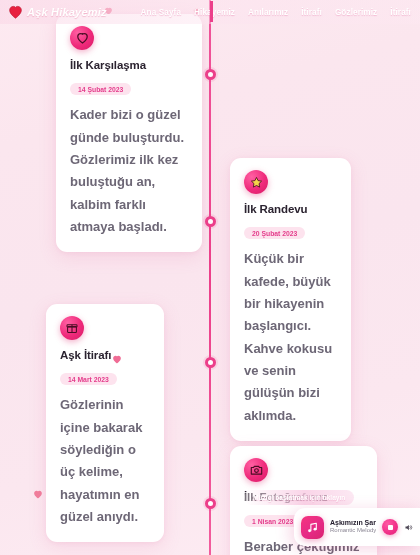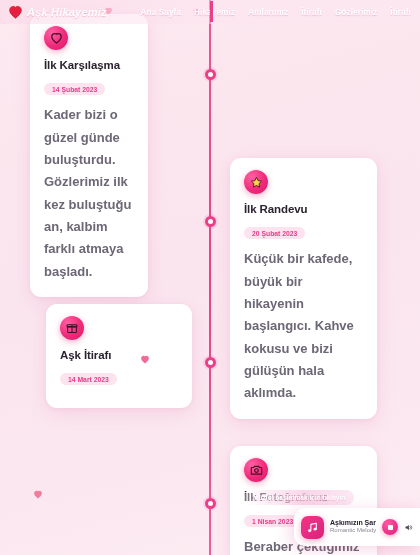--- a/index.html
+++ b/index.html
@@ -146,23 +146,23 @@
     border-radius: 20px;
     margin-bottom: 9px;
   }
   .card-body {
     font-size: 13px;
     line-height: 1.72;
     color: #6d6776;
     font-weight: bold;
   }
 
-  #card-1 { left: 30px;  top: 14px;  width: 118px; }
-  #card-2 { left: 230px; top: 158px; width: 147px; }
-  #card-3 { left: 46px;  top: 304px; width: 146px; }
+  #card-1 { left: 56px;  top: 14px;  width: 146px; }
+  #card-2 { left: 230px; top: 158px; width: 121px; }
+  #card-3 { left: 46px;  top: 304px; width: 118px; }
   #card-4 { left: 230px; top: 446px; width: 147px; }
 
   .card-deco-heart {
     position: absolute;
     right: 42px;
     top: 46px;
   }
 
   
   #music-tooltip {
@@ -311,38 +311,39 @@
   </div>
 
   <div class="card" id="card-2">
     <div class="card-badge">
       <svg width="13" height="13" viewBox="0 0 24 24">
         <path d="M12 2.6l2.9 5.9 6.5.95-4.7 4.6 1.11 6.5L12 17.5l-5.81 3.05 1.11-6.5-4.7-4.6 6.5-.95z" fill="#f6d44a" stroke="#4b0d24" stroke-width="1.6" stroke-linejoin="round"></path>
       </svg>
     </div>
     <div class="card-title">İlk Randevu</div>
     <div><span class="card-date">20 Şubat 2023</span></div>
-    <div class="card-body">Küçük bir kafede, büyük bir hikayenin başlangıcı. Kahve kokusu ve bizi gülüşün hala aklımda.</div>
+    <div class="card-body">Küçük bir kafede, büyük bir hikayenin başlangıcı. Kahve kokusu ve senin gülüşün bizi aklımda.</div>
   </div>
 
   <div class="card" id="card-3">
     <div class="card-badge">
       <svg width="12" height="12" viewBox="0 0 24 24">
         <rect x="3.2" y="9.2" width="17.6" height="11.6" rx="1.4" fill="none" stroke="#4b0d24" stroke-width="2.1"></rect>
         <rect x="2" y="5.6" width="20" height="4.4" rx="1.2" fill="none" stroke="#4b0d24" stroke-width="2.1"></rect>
         <line x1="12" y1="5.6" x2="12" y2="20.8" stroke="#4b0d24" stroke-width="2.1"></line>
       </svg>
     </div>
     <span class="card-deco-heart">
       <svg width="10" height="9" viewBox="0 0 24 22">
           <path d="M12 21S2.6 14.4 2.6 8.2C2.6 4.6 5.3 2 8.5 2c2 0 3.2 1 3.5 1.6C12.3 3 13.5 2 15.5 2 18.7 2 21.4 4.6 21.4 8.2 21.4 14.4 12 21 12 21z" fill="#f06c95"></path>
         </svg>
     </span>
     <div class="card-title">Aşk İtirafı</div>
     <div><span class="card-date">14 Mart 2023</span></div>
+    <div class="card-body">Gözlerinin içine bakarak söylediğin o üç kelime, hayatımın en güzel anıydı.</div>
   </div>
 
   <div class="card" id="card-4">
     <div class="card-badge">
       <svg width="13" height="12" viewBox="0 0 24 22">
         <path d="M2.4 6.4h4.2l1.5-2.2h7.8l1.5 2.2h4.2v12.2H2.4z" fill="none" stroke="#4b0d24" stroke-width="2.1" stroke-linejoin="round"></path>
         <circle cx="12" cy="12" r="3.4" fill="none" stroke="#4b0d24" stroke-width="2.1"></circle>
       </svg>
     </div>
     <div class="card-title">İlk Fotoğrafımız</div>

